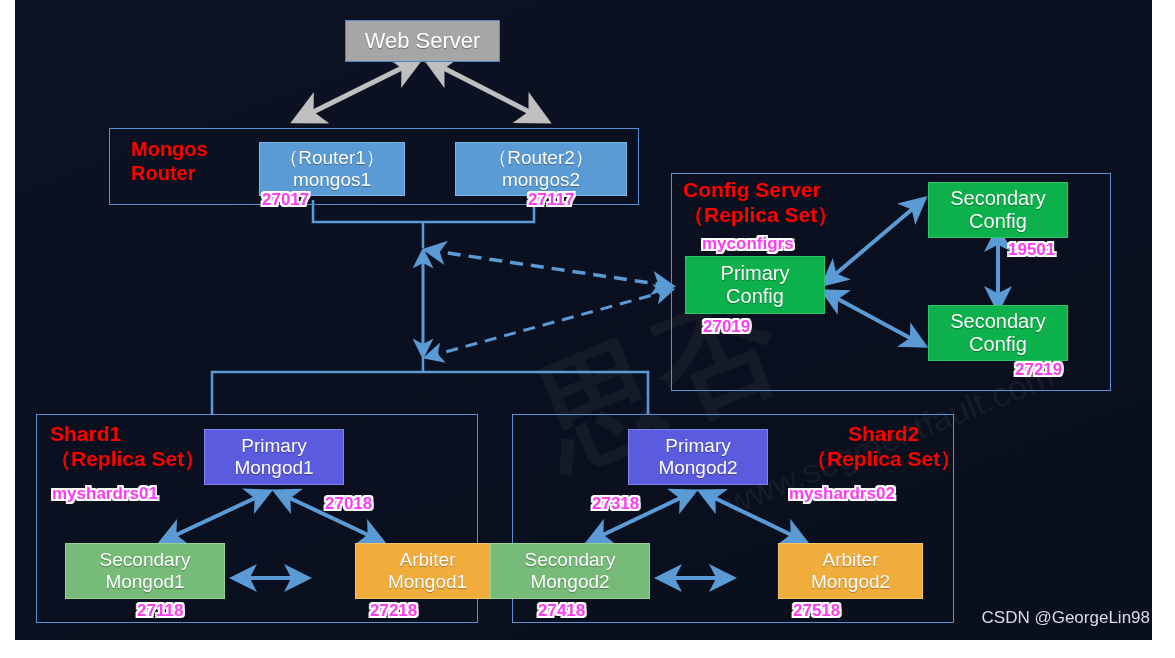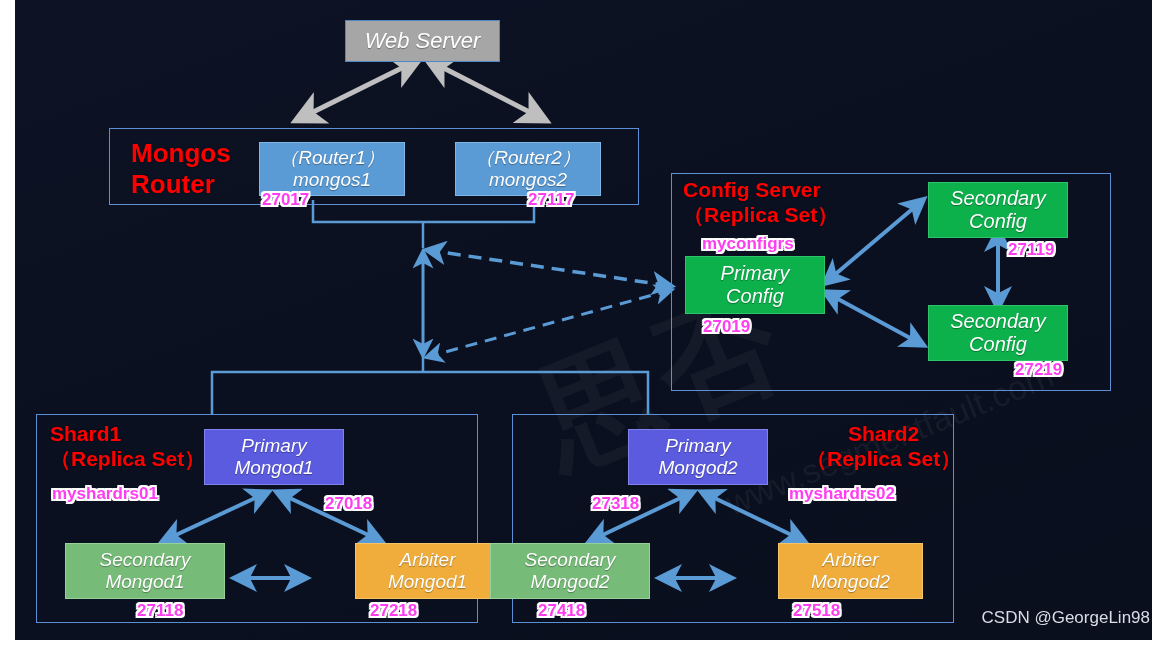--- a/index.html
+++ b/index.html
@@ -69,21 +69,20 @@
   }
   .node{
     position:absolute;
     box-sizing:border-box;
     display:flex;align-items:center;justify-content:center;
     text-align:center;
     color:#ffffff;
     line-height:1.15;
     white-space:pre-line;
     text-shadow:0 1px 1px rgba(0,0,0,.35);
-    font-style:italic;
   }
   .n-web   {background:#a6a6a6;border:1.5px solid #4f86c6;font-size:22px;}
   .n-mongos{background:#5b9bd5;border:1.5px solid #7fb6e6;font-size:19px;}
   .n-config{background:#0cb14b;border:1.5px solid #2ec46a;font-size:20px;}
   .n-primary{background:#5b5be0;border:1.5px solid #8282ef;font-size:19px;}
   .n-secondary{background:#76bb78;border:1.5px solid #96d199;font-size:19px;}
   .n-arbiter{background:#f0ad3c;border:1.5px solid #f6c468;font-size:19px;margin-left:40px;}
 
   .port{
     position:absolute;
@@ -180,43 +179,43 @@
       <g stroke="#5b9bd5" stroke-width="4" fill="none">
         <line x1="678" y1="492" x2="575" y2="541" marker-start="url(#ablue-s)" marker-end="url(#ablue)"></line>
         <line x1="687" y1="492" x2="789" y2="541" marker-start="url(#ablue-s)" marker-end="url(#ablue)"></line>
         <line x1="645" y1="578" x2="716" y2="578" marker-start="url(#ablue-s)" marker-end="url(#ablue)"></line>
       </g>
     </svg>
 
     <div class="node n-web" style="left:330px;top:20px;width:155px;height:42px;">Web Server</div>
 
     <div class="gbox" style="left:94px;top:128px;width:530px;height:77px;"></div>
-    <div class="glabel" style="left:116px;top:138px;font-size:26px;white-space:pre-line;">Mongos
+    <div class="glabel" style="left:116px;top:138px;font-size:20px;white-space:pre-line;">Mongos
 Router</div>
 
     <div class="node n-mongos" style="left:244px;top:142px;width:146px;height:54px;">（Router1）
 mongos1</div>
     <div class="port" style="left:247px;top:190px;">27017</div>
 
-    <div class="node n-mongos" style="left:440px;top:142px;width:146px;height:54px;">（Router2）
+    <div class="node n-mongos" style="left:440px;top:142px;width:172px;height:54px;">（Router2）
 mongos2</div>
     <div class="port" style="left:513px;top:190px;">27117</div>
 
     <div class="gbox" style="left:656px;top:173px;width:440px;height:218px;"></div>
     <div class="glabel" style="left:668px;top:178px;font-size:21px;white-space:pre-line;">Config Server
 （Replica Set）</div>
     <div class="rsname" style="left:687px;top:234px;">myconfigrs</div>
 
     <div class="node n-config" style="left:670px;top:256px;width:140px;height:58px;">Primary
 Config</div>
     <div class="port" style="left:688px;top:317px;">27019</div>
 
     <div class="node n-config" style="left:913px;top:182px;width:140px;height:56px;">Secondary
 Config</div>
-    <div class="port" style="left:993px;top:240px;">27119</div>
+    <div class="port" style="left:993px;top:240px;">19501</div>
 
     <div class="node n-config" style="left:913px;top:305px;width:140px;height:56px;">Secondary
 Config</div>
     <div class="port" style="left:1000px;top:360px;">27219</div>
 
     <div class="gbox" style="left:21px;top:414px;width:442px;height:209px;"></div>
     <div class="glabel" style="left:35px;top:422px;font-size:21px;white-space:pre-line;">Shard1
 （Replica Set）</div>
     <div class="rsname" style="left:37px;top:484px;">myshardrs01</div>
 

